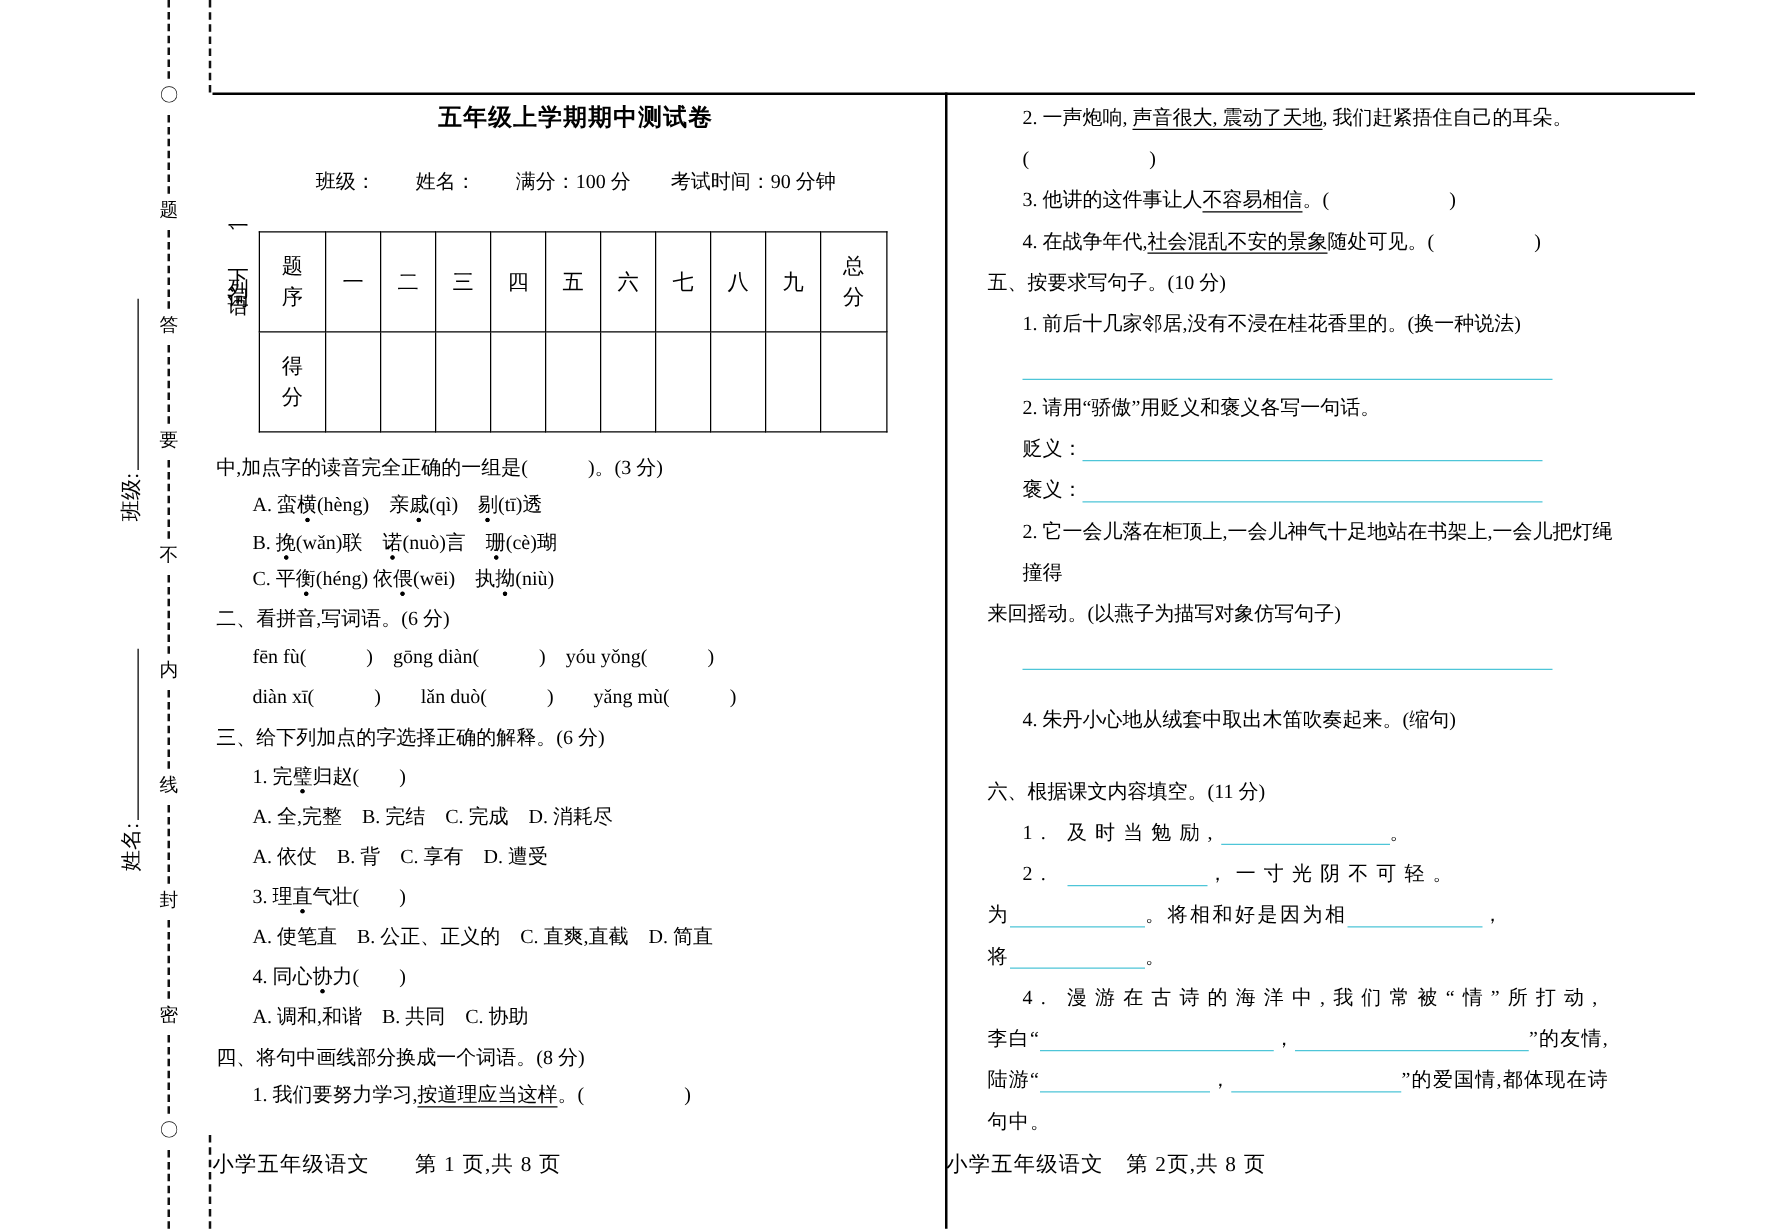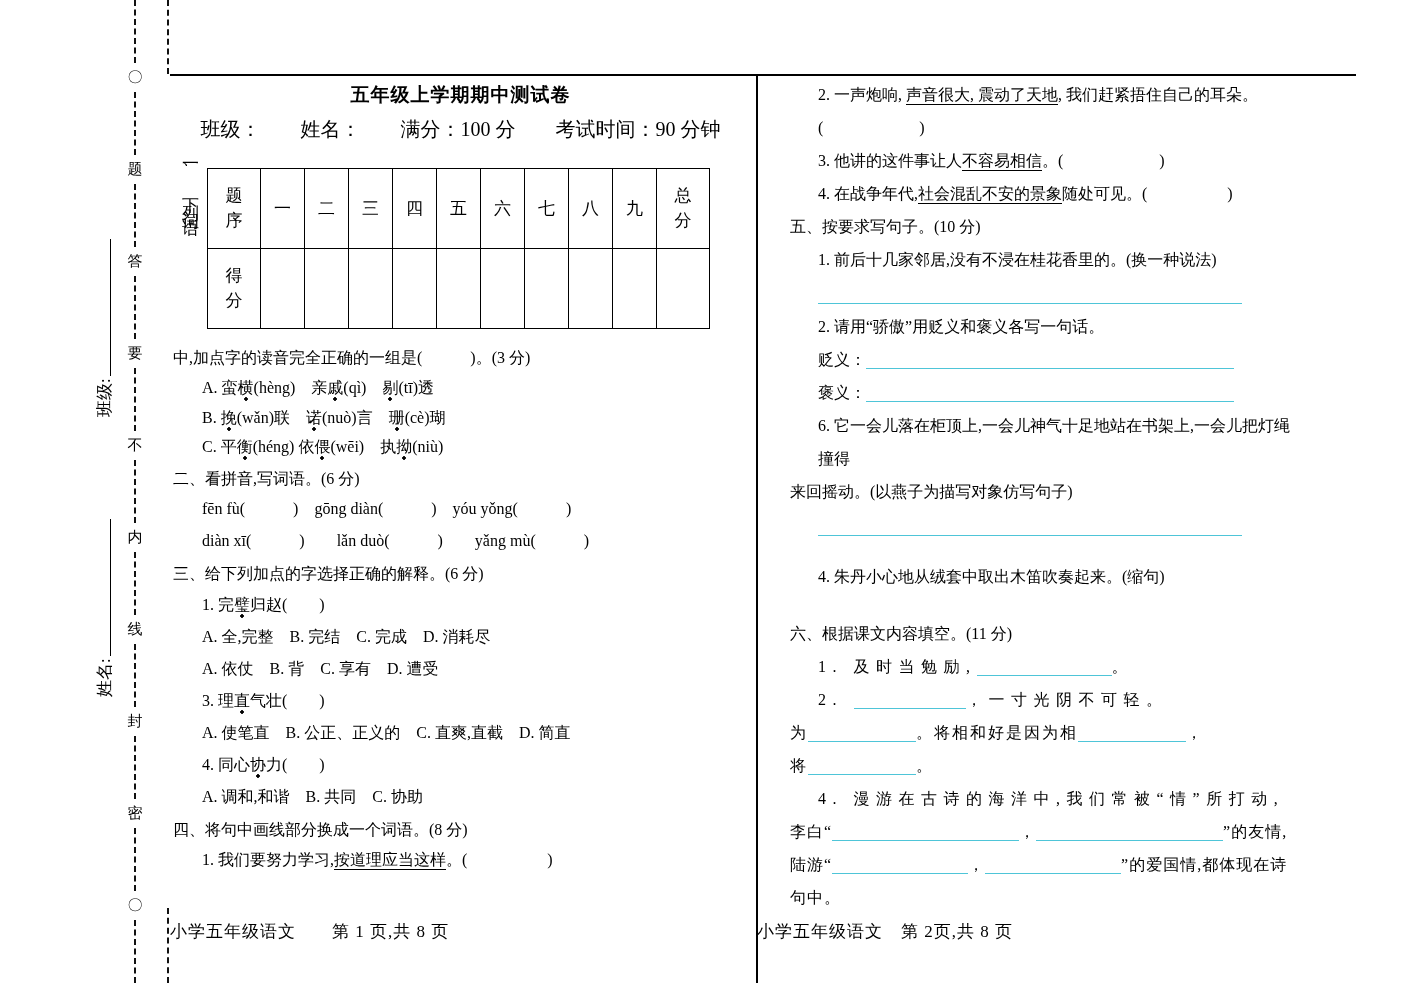--- a/index.html
+++ b/index.html
@@ -34,21 +34,21 @@
   .divider   { position:absolute; left:756px; top:74px; height:909px; border-left:2px solid #000; }
   .corner-dash-top    { position:absolute; left:167px; top:0;    height:74px; border-left:2px dashed #111; }
   .corner-dash-bottom { position:absolute; left:167px; top:908px; height:75px; border-left:2px dashed #111; }
 
   
   .page { position:absolute; top:72px; height:905px; }
   .page-left  { left:170px; width:586px; padding:4px 8px 0 3px; }
   .page-right { left:758px; width:598px; padding:6px 52px 0 32px; }
 
   .title { text-align:center; font-weight:bold; font-size:19px; line-height:26px; margin-top:6px; letter-spacing:1px; }
-  .info  { text-align:center; font-size:20px; line-height:26px; margin-top:8px; }
+  .info  { text-align:center; font-size:16px; line-height:26px; margin-top:25px; }
 
   .q1row { display:flex; margin-top:12px; }
   .vert  {
     writing-mode:vertical-rl; font-size:17px; letter-spacing:7px;
     width:34px; height:175px; line-height:34px; flex:0 0 34px;
   }
   table.score { border-collapse:collapse; margin-top:14px; }
   .score td { border:1.5px solid #000; text-align:center; font-size:17px; height:66px; vertical-align:middle; }
   .score .lab { width:53px; }
   .score .c   { width:44px; }
@@ -191,21 +191,21 @@
   <div class="rp-line ind">(　　　　　　)</div>
   <div class="rp-line ind"><span>3. 他讲的这件事让人</span><span class="ul">不容易相信</span><span>。(　　　　　　)</span></div>
   <div class="rp-line ind"><span>4. 在战争年代,</span><span class="ul">社会混乱不安的景象</span><span>随处可见。(　　　　　)</span></div>
 
   <div class="rp-line">五、按要求写句子。(10 分)</div>
   <div class="rp-line ind">1. 前后十几家邻居,没有不浸在桂花香里的。(换一种说法)</div>
   <div class="ans-line"></div>
   <div class="rp-line ind">2. 请用“骄傲”用贬义和褒义各写一句话。</div>
   <div class="rp-line ind"><span>贬义：</span><span class="cy">　　　　　　　　　　　　　　　　　　　　　　　</span></div>
   <div class="rp-line ind"><span>褒义：</span><span class="cy">　　　　　　　　　　　　　　　　　　　　　　　</span></div>
-  <div class="rp-line ind">6. 它一会儿落在柜顶上,一会儿神气十足地站在书架上,一会儿把灯绳撞得</div>
+  <div class="rp-line ind">2. 它一会儿落在柜顶上,一会儿神气十足地站在书架上,一会儿把灯绳撞得</div>
   <div class="rp-line">来回摇动。(以燕子为描写对象仿写句子)</div>
   <div class="ans-line"></div>
   <div class="rp-line ind gap-lg">4. 朱丹小心地从绒套中取出木笛吹奏起来。(缩句)</div>
 
   <div class="rp-line gap-lg">六、根据课文内容填空。(11 分)</div>
   <div class="rp-line ind ls-wide"><span>1. 及时当勉励,</span><span class="cy">　　　　　　</span><span>。</span></div>
   <div class="rp-line ind ls-wide"><span>2. </span><span class="cy">　　　　　</span><span>，一寸光阴不可轻。</span></div>
   <div class="rp-line ls-med"><span>为</span><span class="cy">　　　　　　</span><span>。将相和好是因为相</span><span class="cy">　　　　　　</span><span>，将</span><span class="cy">　　　　　　</span><span>。</span></div>
   <div class="rp-line ind ls-wide">4. 漫游在古诗的海洋中,我们常被“情”所打动,</div>
   <div class="rp-line ls-sm"><span>李白“</span><span class="cy">　　　　　　　　　　　</span><span>，</span><span class="cy">　　　　　　　　　　　</span><span>”的友情,</span></div>

